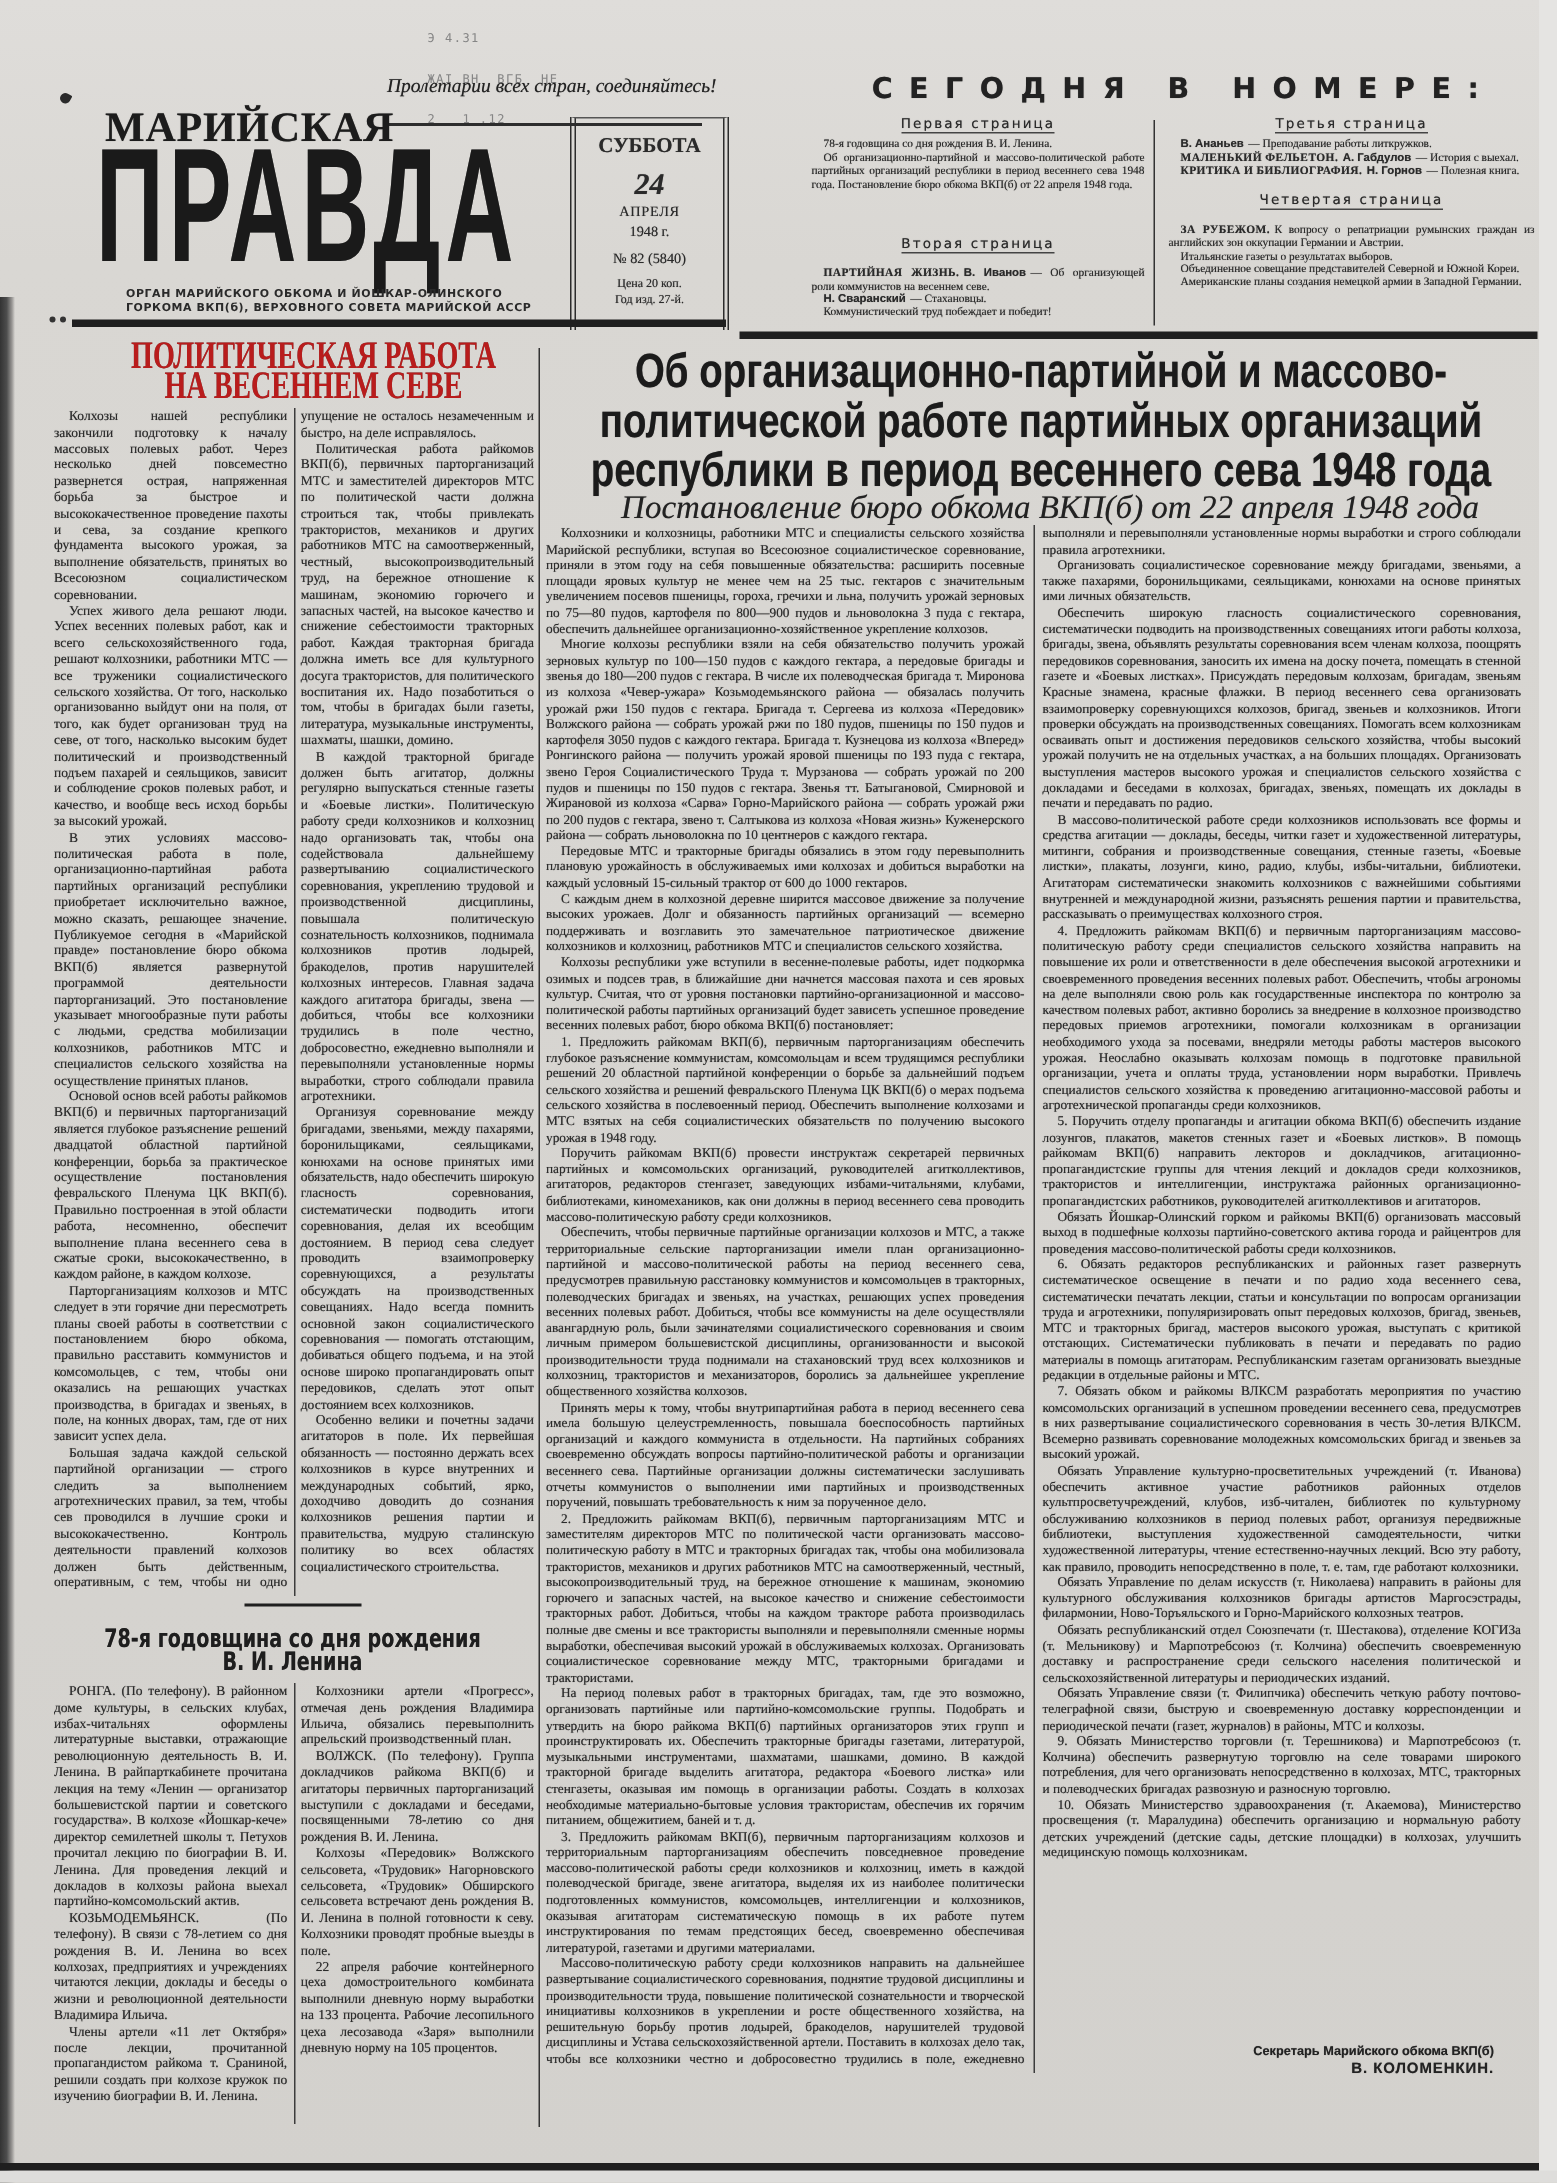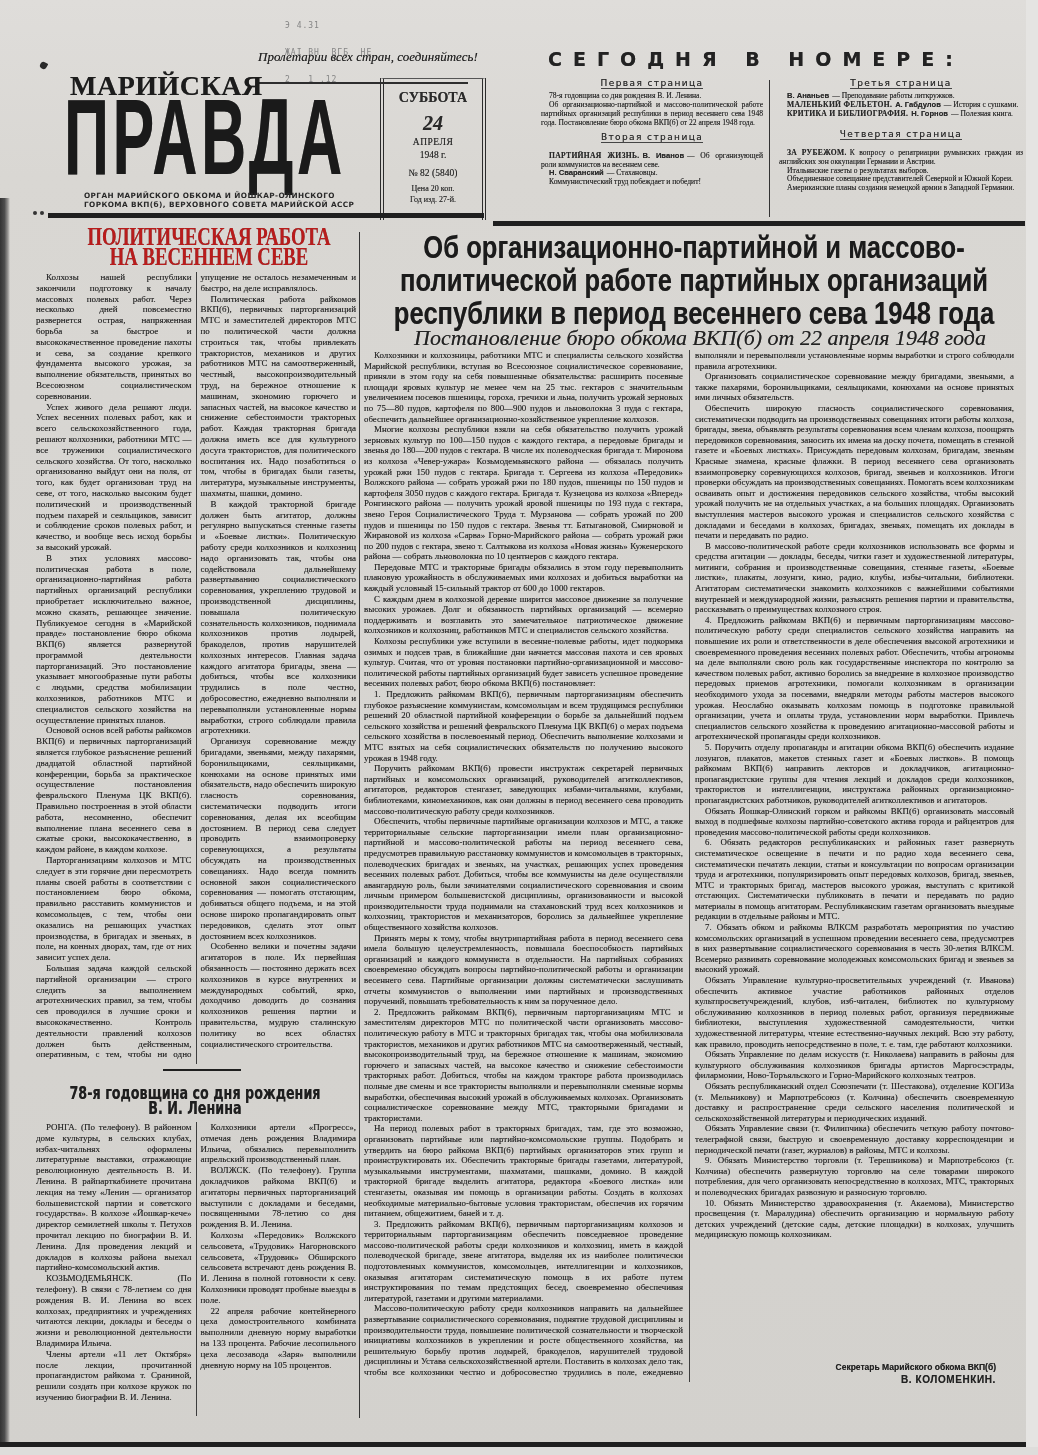--- a/index.html
+++ b/index.html
@@ -25,28 +25,28 @@
 .datebox{position:absolute;left:380px;top:78px;width:106px;height:142px;border-left:4px double #2c2c2c;border-right:4px double #2c2c2c;border-top:1px solid #555}
 .datebox div{position:absolute;left:0;width:100%;text-align:center;white-space:nowrap}
 .db-weekday{top:12px;font-weight:bold;font-size:14px;line-height:14px}
 .db-day{top:35px;font-weight:bold;font-style:italic;font-size:20px;line-height:18px}
 .db-month{top:58px;font-size:9.5px;line-height:11px;letter-spacing:.5px}
 .db-year{top:71px;font-size:9.5px;line-height:11px}
 .db-number{top:89px;font-size:9.5px;line-height:11px}
 .db-price{top:105px;font-size:8px;line-height:10px}
 .db-volume{top:116px;font-size:8px;line-height:10px}
 
-.toc-title{position:absolute;left:548px;top:48px;width:482px;font-family:"DejaVu Sans",sans-serif;font-weight:bold;font-size:19px;line-height:22px;letter-spacing:11px;color:#222;white-space:nowrap}
+.toc-title{position:absolute;left:548px;top:48px;width:482px;text-align:center;font-family:"DejaVu Sans",sans-serif;font-weight:bold;font-size:19px;line-height:22px;letter-spacing:11px;color:#222;white-space:nowrap}
 .toc-col{position:absolute;top:78px;font-size:7.6px;line-height:8.9px;text-align:justify}
 .toc-col.left{left:541px;width:222px}
 .toc-col.right{left:779px;width:244px}
 .toc-divider{position:absolute;left:769px;top:80px;width:1px;height:137px;background:#333}
 .toc-head{text-align:center;font-family:"DejaVu Sans",sans-serif;font-size:9px;line-height:11px;letter-spacing:1.4px;margin:0 0 3px}
 .toc-head span{border-bottom:1px solid #444}
-.toc-head.second{margin-top:4px;margin-bottom:9px}
+.toc-head.second{margin-top:30px;margin-bottom:9px}
 .toc-head.fourth{margin-top:10px;margin-bottom:9px}
 .toc-item{text-indent:8px}
 .rubric:not(:empty){font-weight:bold;margin-right:3px;letter-spacing:.3px}
 .author:not(:empty){font-weight:bold;font-family:"Liberation Sans",sans-serif;margin-right:3px}
 
 .ed-title{position:absolute;left:39px;top:227px;width:340px;text-align:center;font-weight:bold;font-size:26px;line-height:20px;color:#b91c1c}
 .ed-title div{transform:scaleX(.72);white-space:nowrap}
 
 .vsep{position:absolute;left:359px;top:232px;width:1px;height:1186px;background:#333}
 
@@ -112,21 +112,21 @@
 
   <div class="toc-head second"><span>Вторая страница</span></div>
   <div class="toc-item"><span class="rubric">ПАРТИЙНАЯ ЖИЗНЬ.</span><span class="author">В. Иванов</span><span>— Об организующей роли коммунистов на весеннем севе.</span></div>
   <div class="toc-item"><span class="rubric"></span><span class="author">Н. Сваранский</span><span>— Стахановцы.</span></div>
   <div class="toc-item"><span class="rubric"></span><span class="author"></span><span>Коммунистический труд побеждает и победит!</span></div>
 </div>
 
 <div class="toc-col right ink">
   <div class="toc-head"><span>Третья страница</span></div>
   <div class="toc-item"><span class="rubric"></span><span class="author">В. Ананьев</span><span>— Преподавание работы литкружков.</span></div>
-  <div class="toc-item"><span class="rubric">МАЛЕНЬКИЙ ФЕЛЬЕТОН.</span><span class="author">А. Габдулов</span><span>— История с сушками.</span></div>
+  <div class="toc-item"><span class="rubric">МАЛЕНЬКИЙ ФЕЛЬЕТОН.</span><span class="author">А. Габдулов</span><span>— История с выехал.</span></div>
   <div class="toc-item"><span class="rubric">КРИТИКА И БИБЛИОГРАФИЯ.</span><span class="author">Н. Горнов</span><span>— Полезная книга.</span></div>
 
   <div class="toc-head fourth"><span>Четвертая страница</span></div>
   <div class="toc-item"><span class="rubric">ЗА РУБЕЖОМ.</span><span class="author"></span><span>К вопросу о репатриации румынских граждан из английских зон оккупации Германии и Австрии.</span></div>
   <div class="toc-item"><span class="rubric"></span><span class="author"></span><span>Итальянские газеты о результатах выборов.</span></div>
   <div class="toc-item"><span class="rubric"></span><span class="author"></span><span>Объединенное совещание представителей Северной и Южной Кореи.</span></div>
   <div class="toc-item"><span class="rubric"></span><span class="author"></span><span>Американские планы создания немецкой армии в Западной Германии.</span></div>
 </div>
 
 <div class="rule" style="left:48px;top:213px;width:436px;height:5px"></div>

